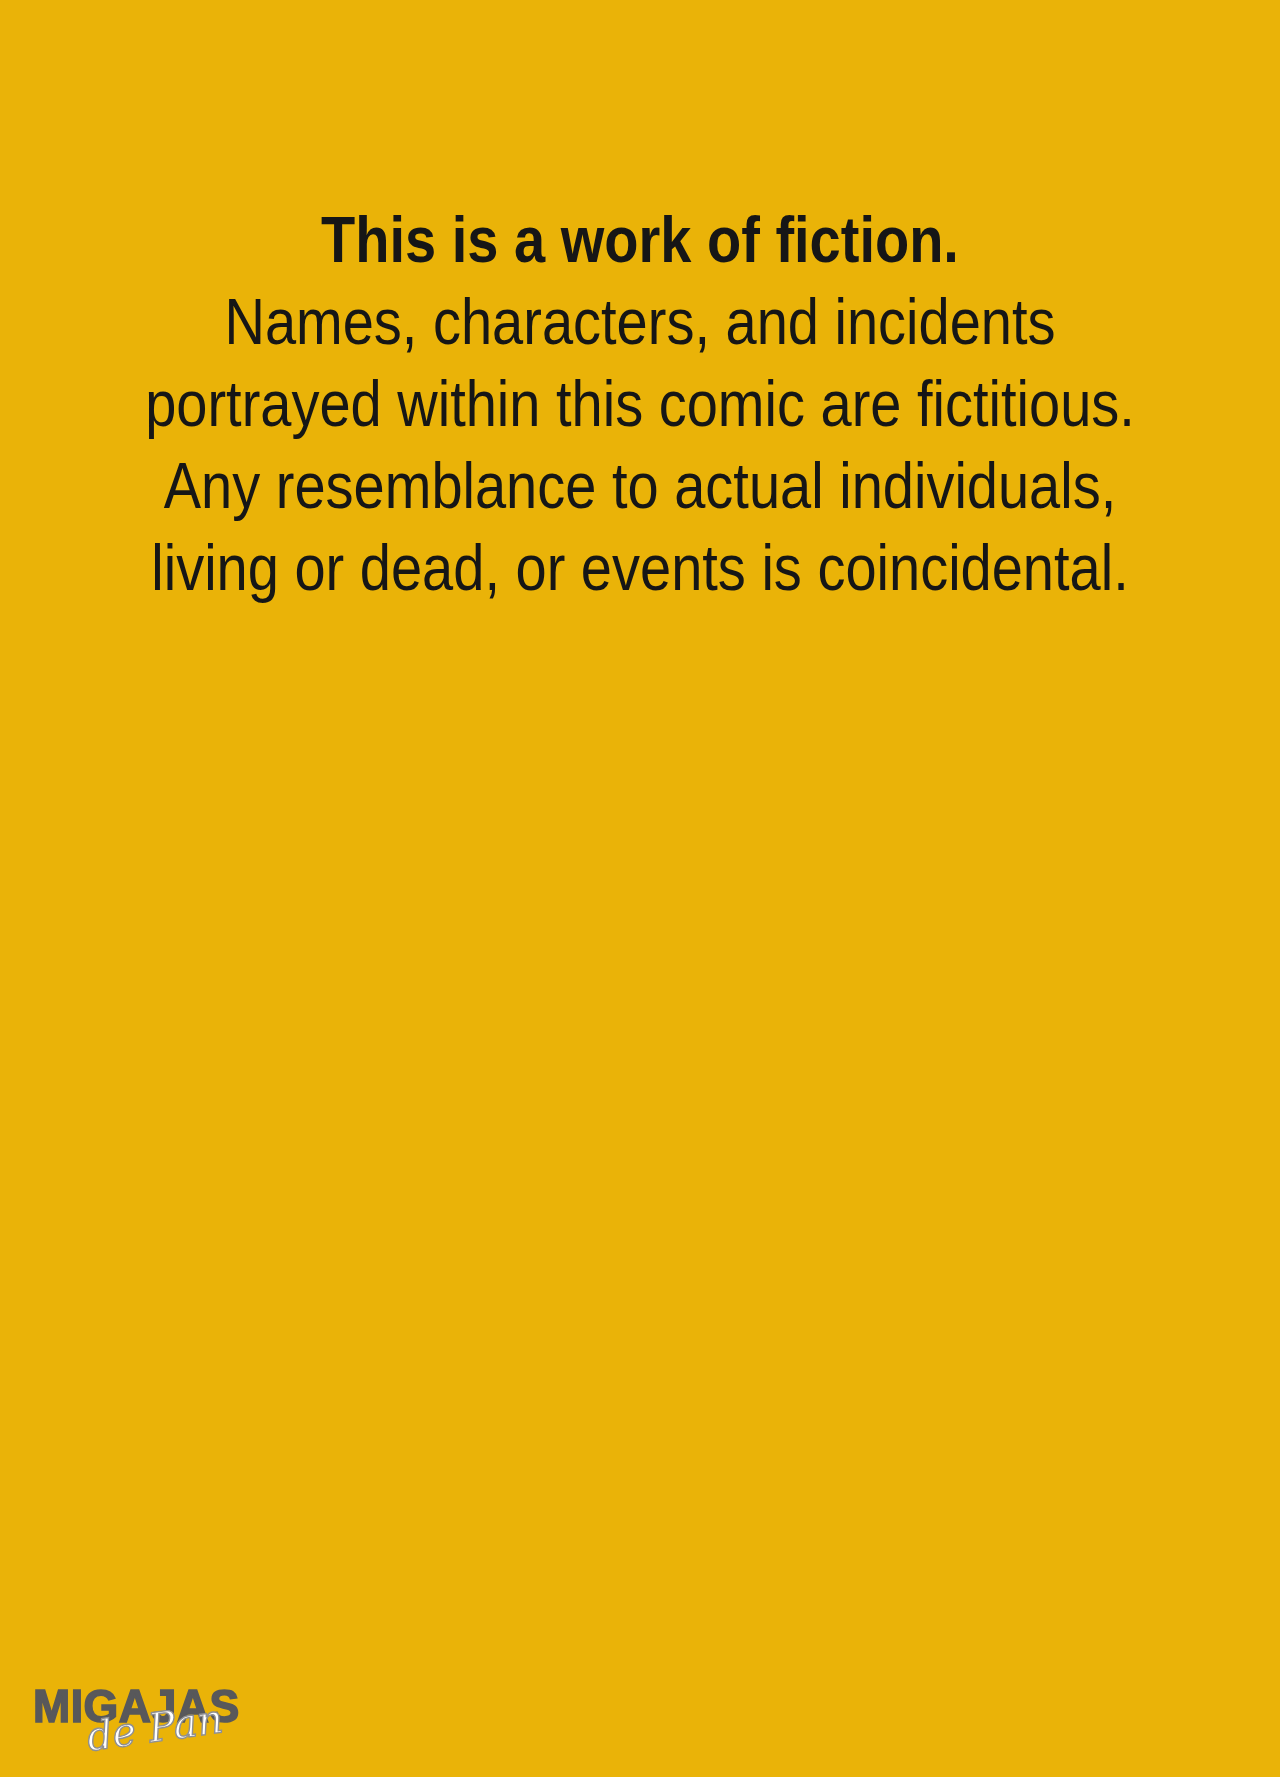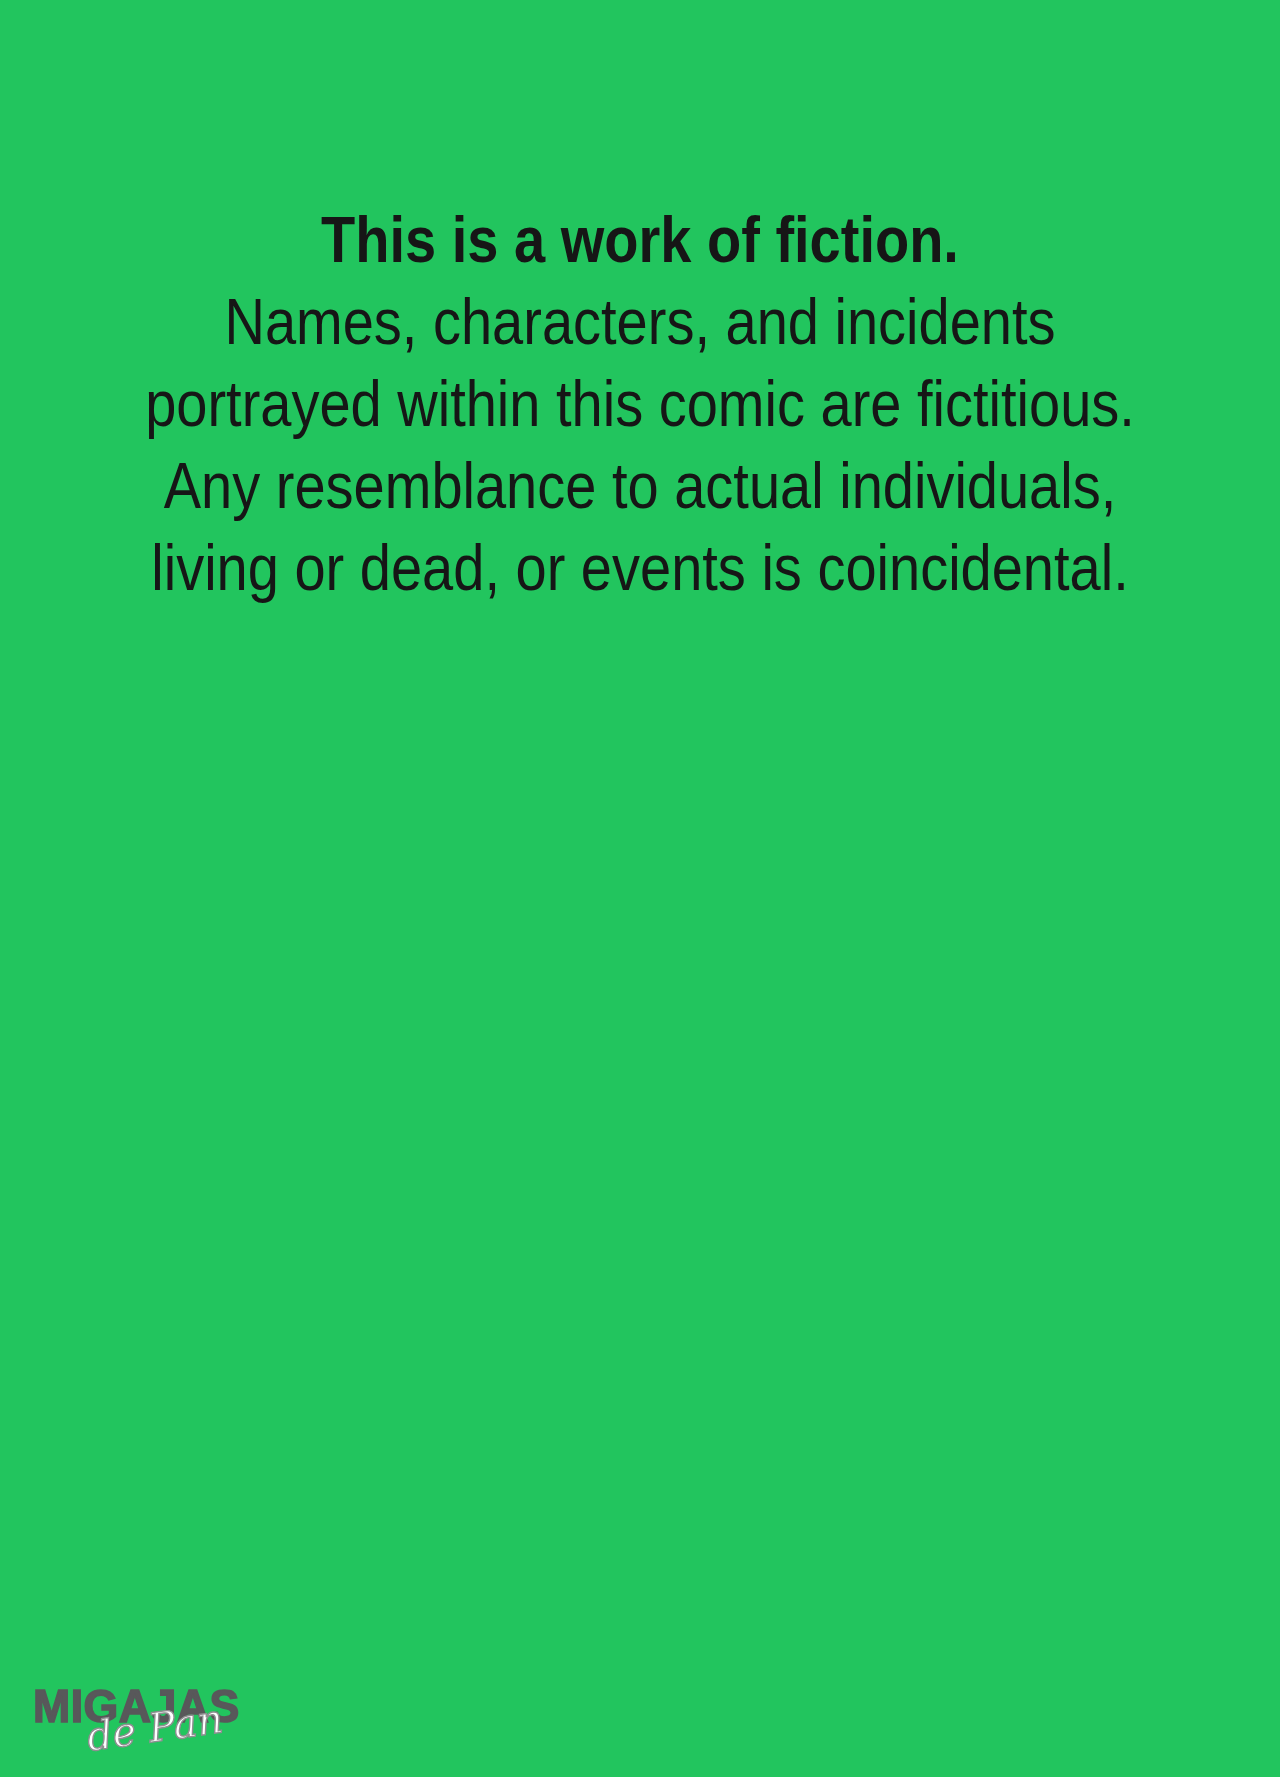--- a/index.html
+++ b/index.html
@@ -10,21 +10,21 @@
   body {
     width: 1280px;
     height: 1777px;
     position: relative;
     overflow: hidden;
     font-family: "Liberation Sans", sans-serif;
   }
   .page {
     position: absolute;
     inset: 0;
-    background: #22c55e;
+    background: #eab308;
     text-decoration: underline;
   }
   
   .disclaimer {
     position: absolute;
     top: 199px;
     left: 0;
     right: 0;
     text-align: center;
     font-size: 64px;

